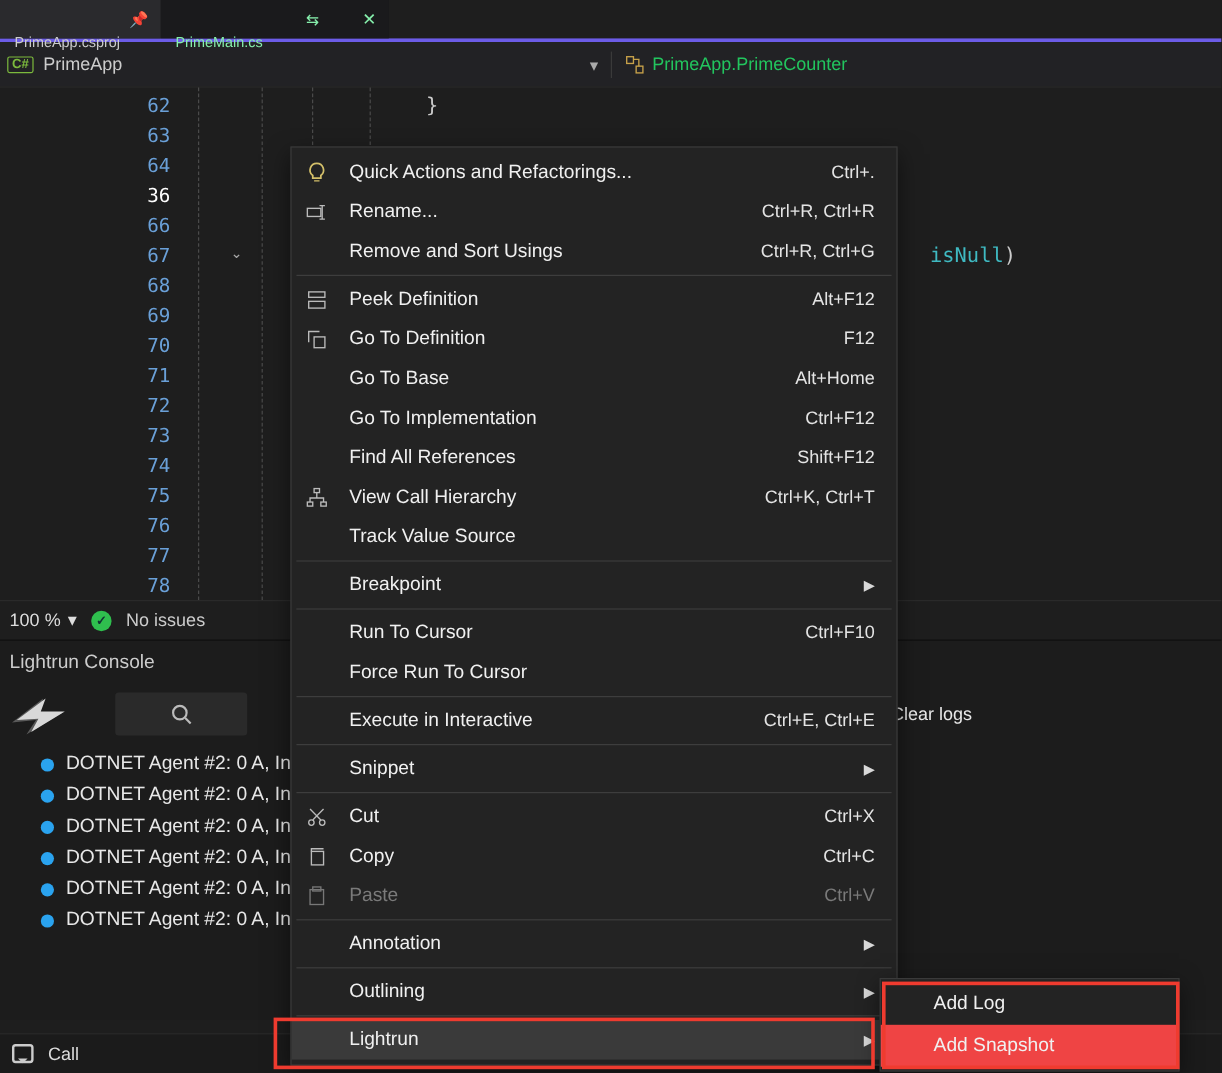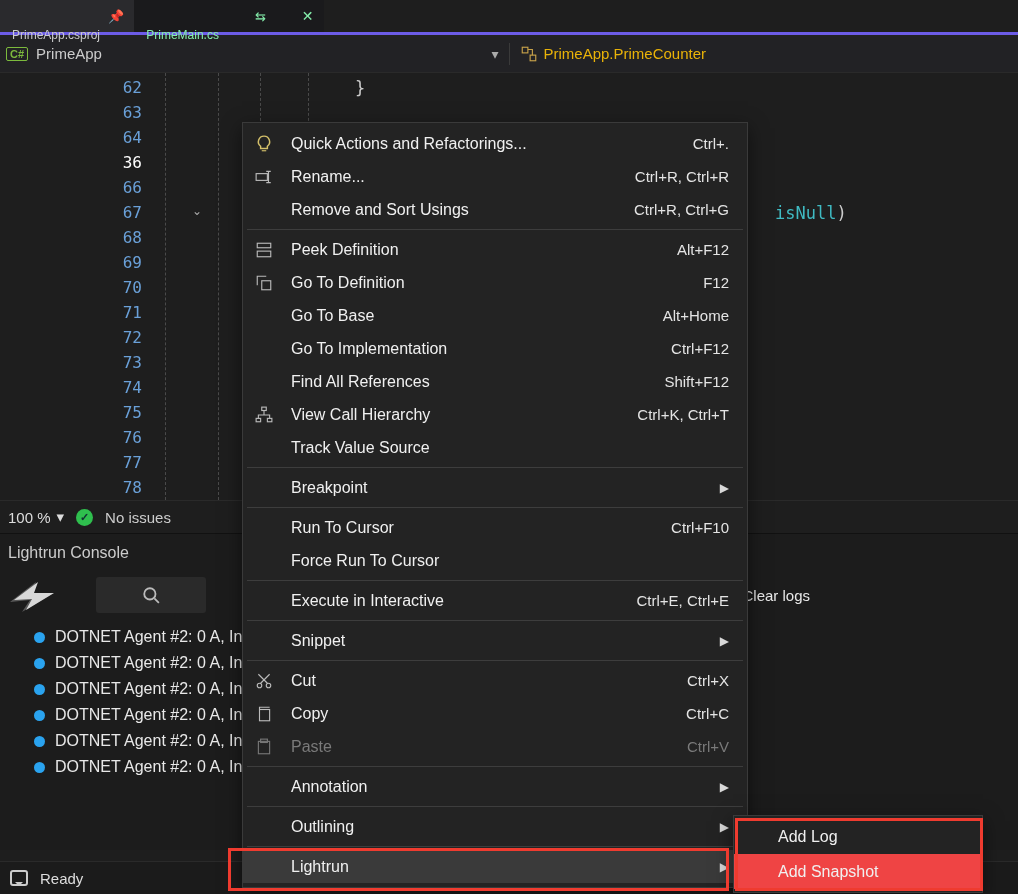--- a/index.html
+++ b/index.html
@@ -45,21 +45,21 @@
     border: 1px solid #7cba3d;
     color: #7cba3d;
     font-size: 11px;
     padding: 0 3px;
     border-radius: 2px;
     font-weight: 600;
   }
   .navbar .left   { flex: 1; display: flex; align-items: center; gap: 8px; }
   .navbar .dd     { color: #aaa; font-size: 14px; }
   .navbar .sep    { width: 1px; height: 22px; background: #3a3a3a; }
-  .navbar .right  { flex: 1; display: flex; align-items: center; gap: 6px; color: #eab308; }
+  .navbar .right  { flex: 1; display: flex; align-items: center; gap: 6px; color: #22c55e; }
   
   .editor {
     position: relative;
     display: flex;
     height: 428px;
     background: #1e1e1e;
     border-top: 1px solid #2a2a2a;
   }
   .gutter {
     width: 150px;
@@ -374,21 +374,21 @@
       </div>
       <div class="logline">
         <span class="dot"></span>
         <span class="msg">DOTNET Agent #2: 0                                                                                  A, Invocation exception"</span>
       </div>
     </div>
 </div>
 
 <div class="statusbar">
   <span class="chat"></span>
-  <span>Ready</span>
+  <span>Call</span>
 </div>
 
 <div class="ctx" id="ctx">
     <div class="item">
       <span class="ico">
         <svg width="18" height="18" viewBox="0 0 16 16">
           <path d="M8 1a5 5 0 00-3 9v2h6v-2a5 5 0 00-3-9z" fill="none" stroke="#d4c06a" stroke-width="1.3"></path>
           <line x1="6" y1="14" x2="10" y2="14" stroke="#d4c06a"></line>
         </svg>
       </span>

